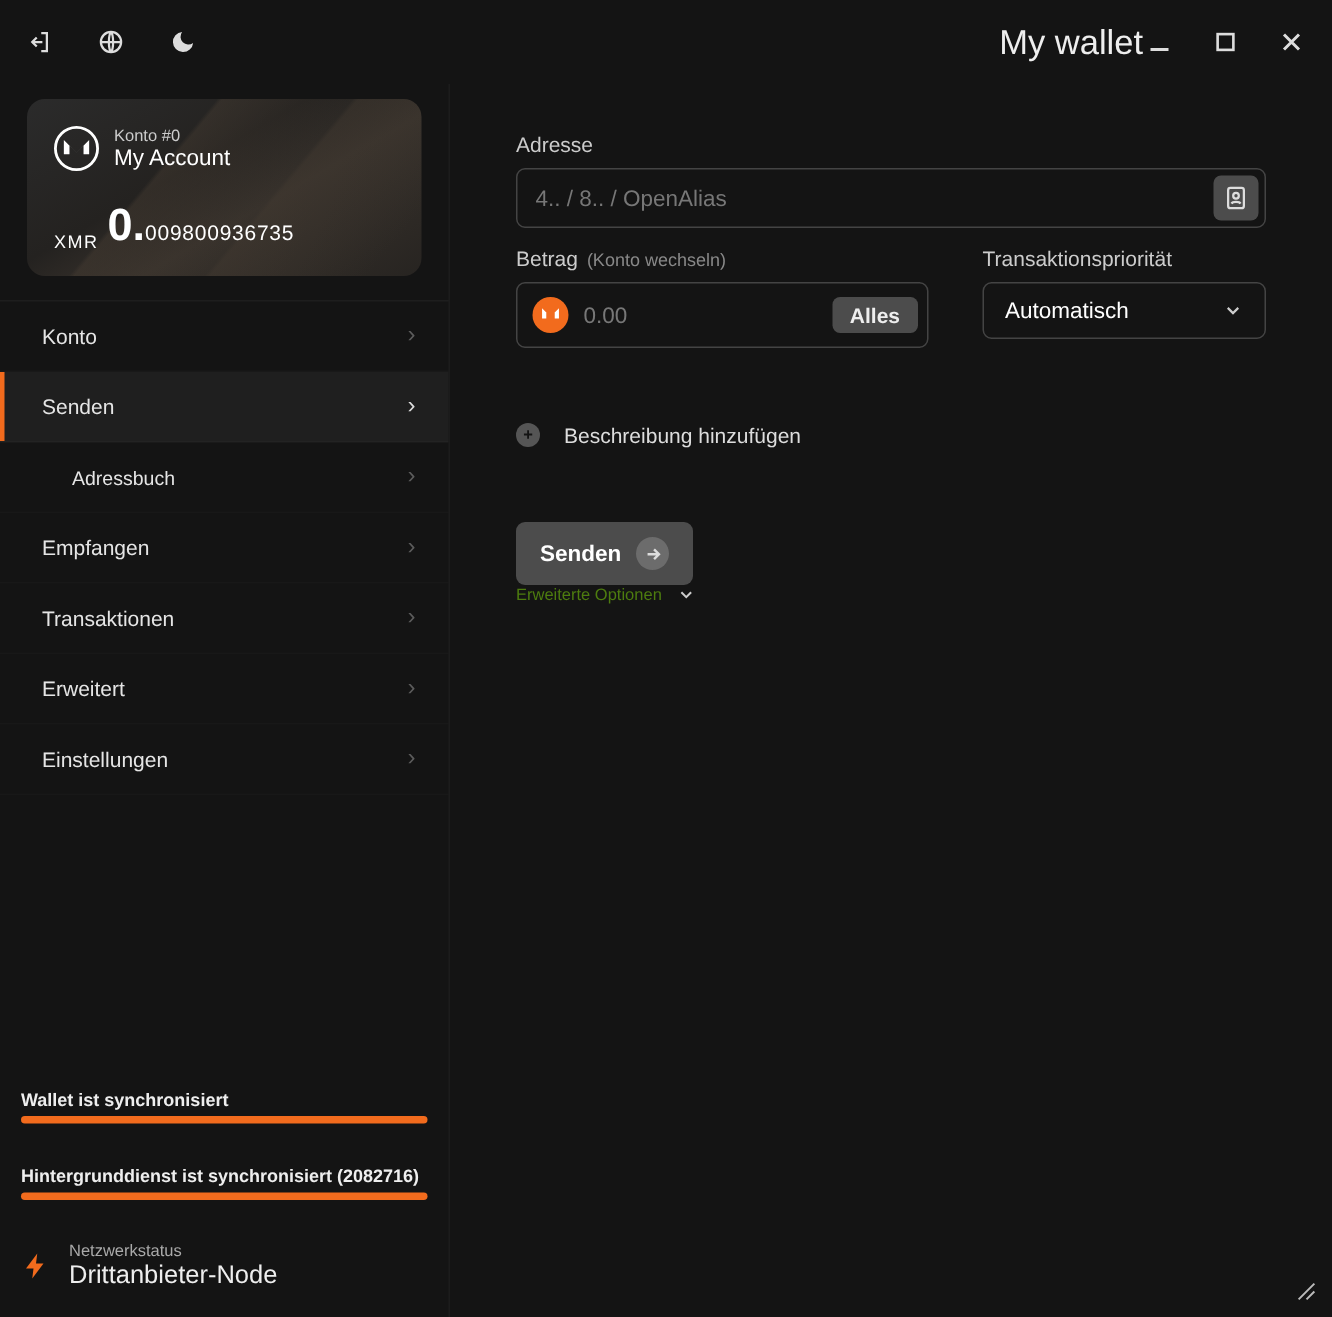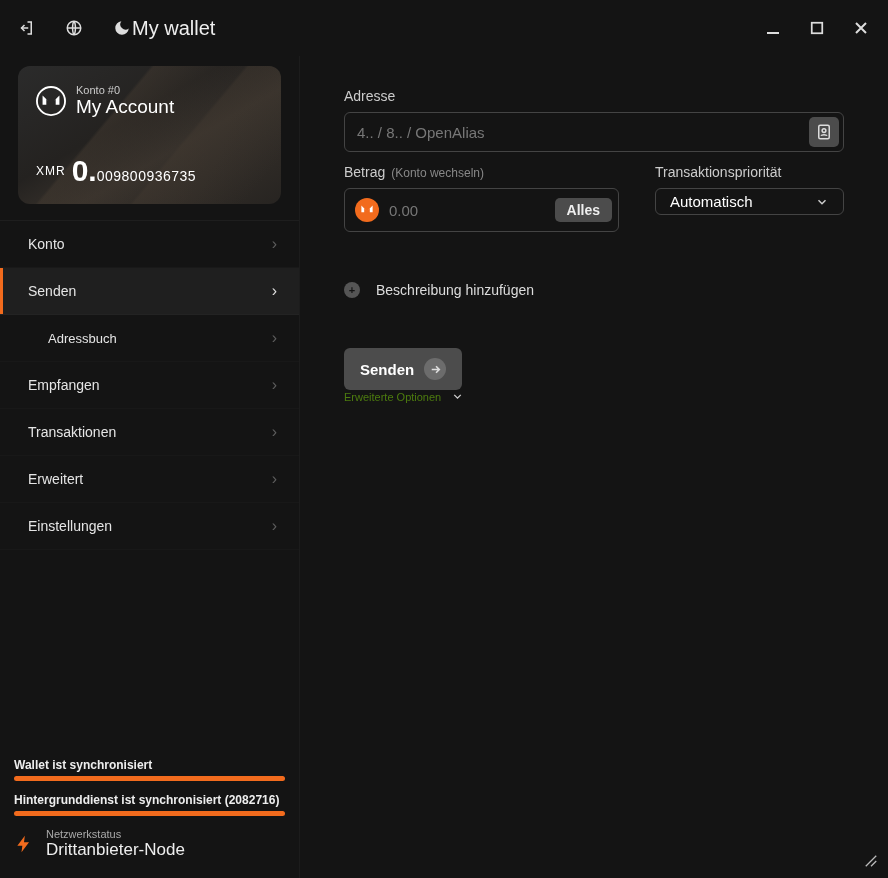--- a/index.html
+++ b/index.html
@@ -2,21 +2,21 @@
 <html><head>
 <meta charset="utf-8">
 <style>
   * { box-sizing: border-box; margin: 0; padding: 0; font-family: -apple-system, "Segoe UI", Arial, sans-serif; }
   body { width: 888px; height: 878px; background: #141414; color: #fff; overflow: hidden; position: relative; }
 
   
   .titlebar { height: 56px; display: flex; align-items: center; padding: 0 16px; }
   .titlebar-left { display: flex; gap: 28px; align-items: center; }
   .titlebar-left .tb-icon { width: 20px; height: 20px; display: flex; align-items: center; justify-content: center; color: #ddd; cursor: pointer; }
-  .titlebar-center { flex: 1; text-align: left; font-size: 20px; color: #eee; font-weight: 500; }
+  .titlebar-center { flex: 1; text-align: right; font-size: 23px; color: #eee; font-weight: 500; }
   .titlebar-right { display: flex; gap: 22px; align-items: center; }
   .titlebar-right .tb-win { width: 22px; height: 22px; display: flex; align-items: center; justify-content: center; color: #ddd; cursor: pointer; }
 
   
   .main { display: flex; height: calc(100% - 56px); }
   .sidebar { width: 300px; background: #141414; border-right: 1px solid #1c1c1c; display: flex; flex-direction: column; position: relative; }
   .content { flex: 1; padding: 32px 44px; }
 
   
   .card-wrap { padding: 10px 18px 4px 18px; }
@@ -28,42 +28,42 @@
     overflow: hidden;
   }
   .card::before {
     content: ""; position: absolute; inset: 0;
     background: linear-gradient(130deg, transparent 0%, transparent 35%, rgba(70,60,50,0.45) 36%, transparent 60%, rgba(70,60,50,0.35) 61%, transparent 90%);
     pointer-events: none;
   }
   .card-head { display: flex; align-items: center; gap: 10px; position: relative; z-index: 1; }
   .logo-circle { width: 30px; height: 30px; border-radius: 50%; background: transparent; display: flex; align-items: center; justify-content: center; }
   .card-head-text .sub { font-size: 11px; color: #ccc; }
-  .card-head-text .name { font-size: 19px; font-weight: 500; }
-  .card-balance { margin-top: 36px; display: flex; align-items: center; gap: 6px; position: relative; z-index: 1; }
+  .card-head-text .name { font-size: 15px; font-weight: 500; }
+  .card-balance { margin-top: 20px; display: flex; align-items: flex-end; gap: 6px; position: relative; z-index: 1; }
   .card-balance .currency { font-size: 12px; letter-spacing: 1px; }
   .card-balance .big { font-size: 30px; font-weight: 600; }
   .card-balance .small { font-size: 14px; font-weight: 500; letter-spacing: 0.5px; }
 
   
   .nav { margin-top: 12px; }
   .nav-item {
     display: flex; align-items: center; justify-content: space-between;
     padding: 14px 22px 14px 28px; font-size: 14px; color: #e5e5e5; cursor: pointer;
     border-bottom: 1px solid rgba(255,255,255,0.02);
   }
   .nav-item:first-child { border-top: 1px solid rgba(255,255,255,0.04); gap: 19px; }
   .nav-item.indent { padding-left: 48px; font-size: 13px; }
   .nav-item.active { background: #1f1f1f; position: relative; }
   .nav-item.active::before { content: ""; position: absolute; left: 0; top: 0; bottom: 0; width: 3px; background: #f26b1d; }
   .nav-item .chev { color: #5c5c5c; font-size: 16px; }
 
   
   .sidebar-bottom { margin-top: auto; padding: 12px 14px 18px 14px; }
-  .sync-block { margin-bottom: 12px; }
+  .sync-block { margin-bottom: 28px; }
   .sync-label { font-size: 12px; font-weight: 600; color: #eee; margin-bottom: 4px; }
   .sync-bar { height: 5px; width: 100%; border-radius: 3px; }
   .netstat { display: flex; align-items: center; gap: 12px; margin-top: 10px; }
   .netstat .bolt { color: #f26b1d; font-size: 24px; }
   .netstat .ns-sub { font-size: 11px; color: #aaa; }
   .netstat .ns-main { font-size: 17px; color: #eee; }
 
   
   .field-label { font-size: 14px; color: #ccc; margin-bottom: 8px; display: flex; align-items: baseline; gap: 6px;}
   .field-label .hint { font-size: 12px; color: #888; }
@@ -81,21 +81,21 @@
     display: flex; align-items: center; justify-content: center; cursor: pointer; color: #ddd;
   }
   .row2 { display: flex; gap: 36px; margin-top: 12px; }
   .col-amount { width: 275px; }
   .col-priority { flex: 1; }
   .amount-input { display: flex; align-items: center; border: 1px solid #444; border-radius: 6px; height: 44px; padding: 0 6px 0 10px; gap: 10px; }
   .amount-input .coin { width: 24px; height: 24px; border-radius: 50%; background: #f26b1d; display: flex; align-items: center; justify-content: center; }
   .amount-input input { flex: 1; background: transparent; border: 0; outline: 0; color: #ddd; font-size: 15px; min-width: 0;}
   .amount-input input::placeholder { color: #777; }
   .all-btn { padding: 4px 12px; border-radius: 5px; background: #4c4c4c; color: #eee; font-size: 14px; font-weight: 600; cursor: pointer; }
-  .select { display: flex; align-items: center; justify-content: space-between; border: 1px solid #444; border-radius: 6px; height: 27px; padding: 0 14px; cursor: pointer; }
+  .select { display: flex; align-items: center; justify-content: space-between; border: 1px solid #444; border-radius: 6px; height: 38px; padding: 0 14px; cursor: pointer; }
   .select .val { font-size: 15px; }
   .select .chev { color: #aaa; }
 
   .add-desc { display: flex; align-items: center; gap: 16px; margin-top: 50px; color: #ddd; cursor: pointer; font-size: 14px; }
   .add-desc .plus-circle { width: 16px; height: 16px; border-radius: 50%; background: #555; display: flex; align-items: center; justify-content: center; font-size: 11px; color: #141414; font-weight:700;}
 
   .send-btn {
     margin-top: 50px; display: inline-flex; align-items: center; gap: 10px;
     background: #4c4c4c; border-radius: 6px; padding: 10px 16px; cursor: pointer;
     font-size: 15px; font-weight: 600;

